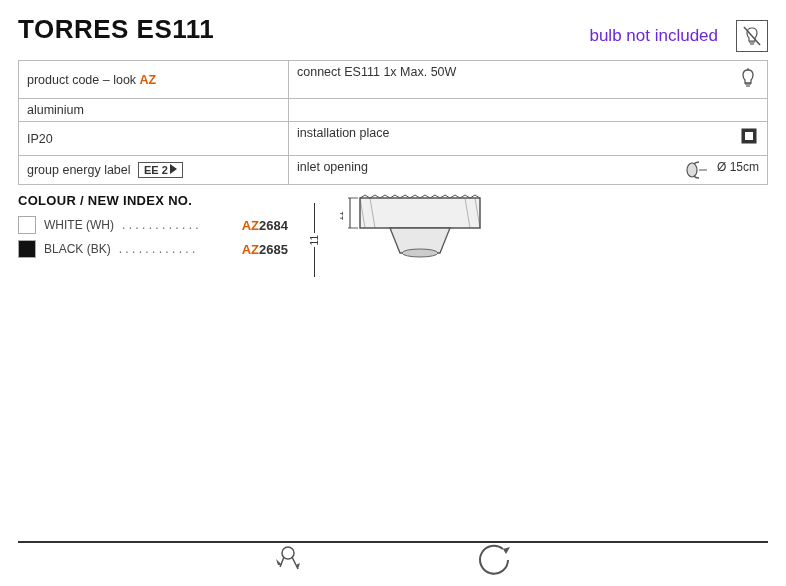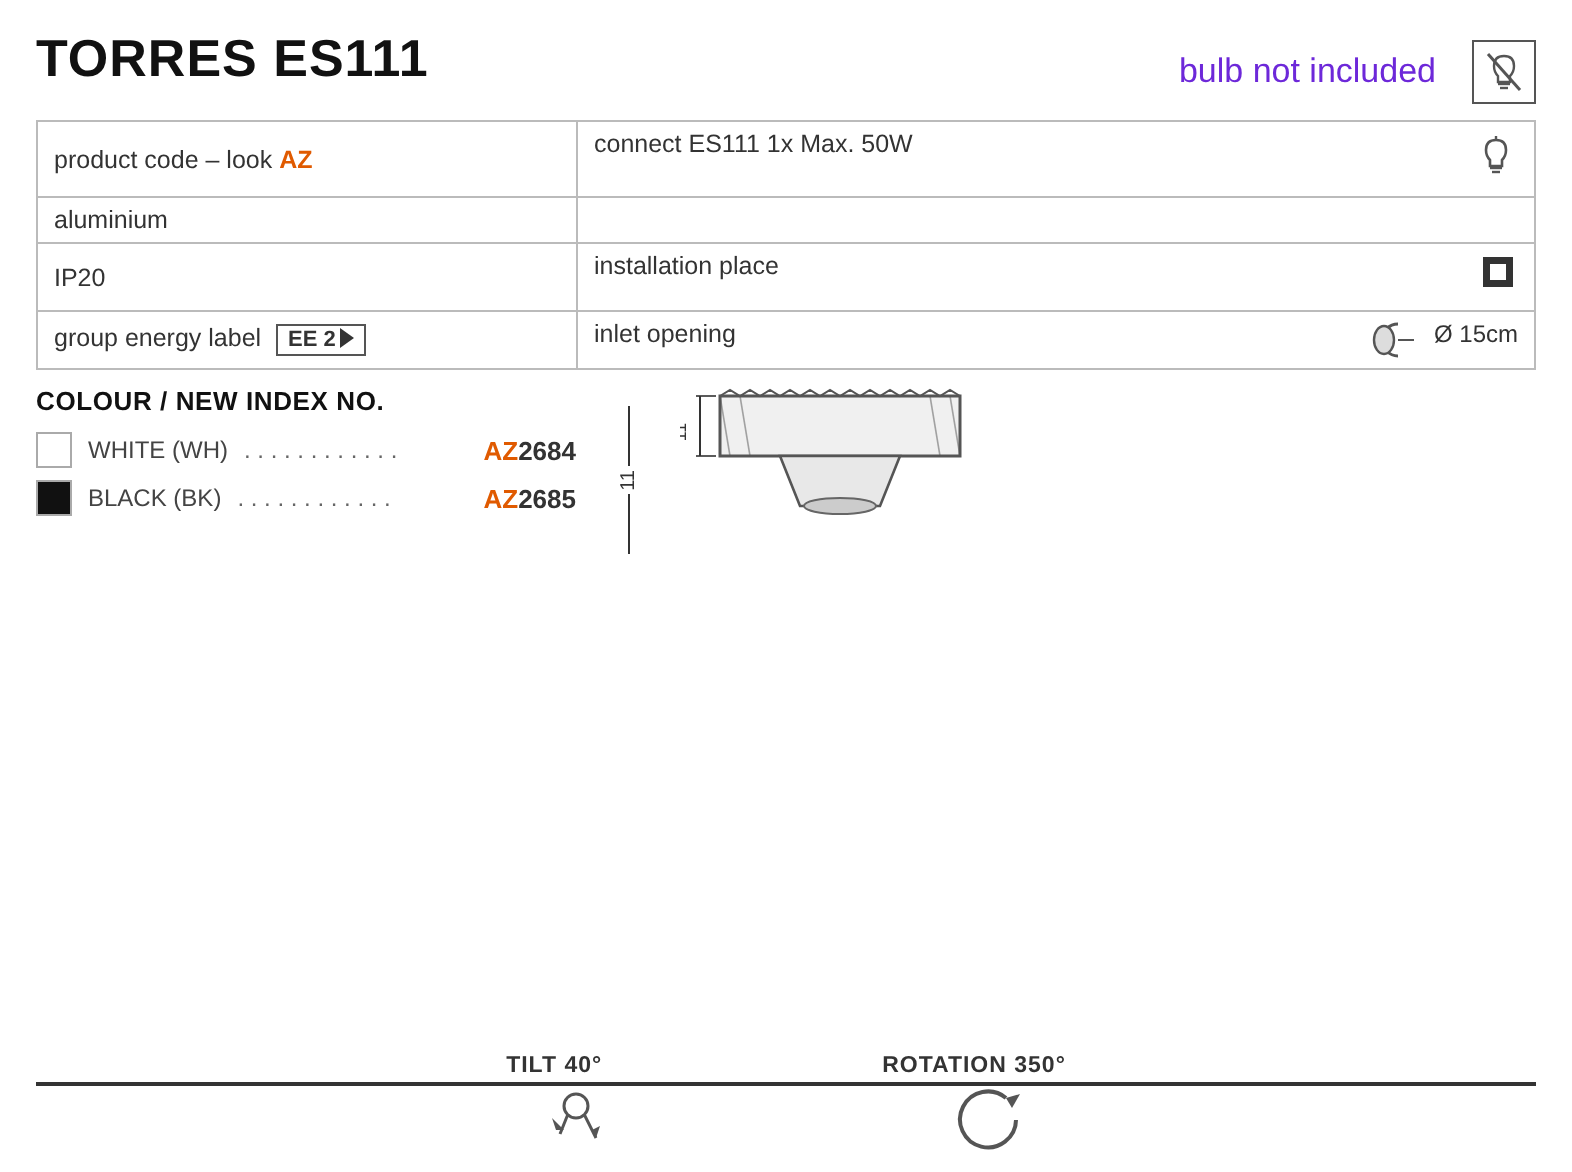--- a/index.html
+++ b/index.html
@@ -326,24 +326,20 @@
           <line x1="8" y1="5" x2="18" y2="5" stroke="#333" stroke-width="0.8"></line>
           <line x1="8" y1="35" x2="18" y2="35" stroke="#333" stroke-width="0.8"></line>
           <text x="3" y="23" font-size="9" fill="#333" transform="rotate(-90,3,23)" text-anchor="middle">11</text>
         </svg>
       </div>
 
     </div>
   </div>
 
   <div class="bottom-section">
-    <div class="bottom-labels">
-      <span>TILT 40°</span>
-      <span>ROTATION 350°</span>
-    </div>
     <div class="bottom-line"></div>
     <div class="bottom-icons">
 
       <div class="tilt-icon">
         <svg width="60" height="30" viewBox="0 0 60 30">
           <circle cx="20" cy="8" r="6" fill="none" stroke="#555" stroke-width="1.5"></circle>
           <path d="M24,12 L30,24" stroke="#555" stroke-width="1.5"></path>
           <path d="M16,12 L12,22" stroke="#555" stroke-width="1.5"></path>
 
           <path d="M28,20 L32,18 L30,24 Z" fill="#555"></path>

